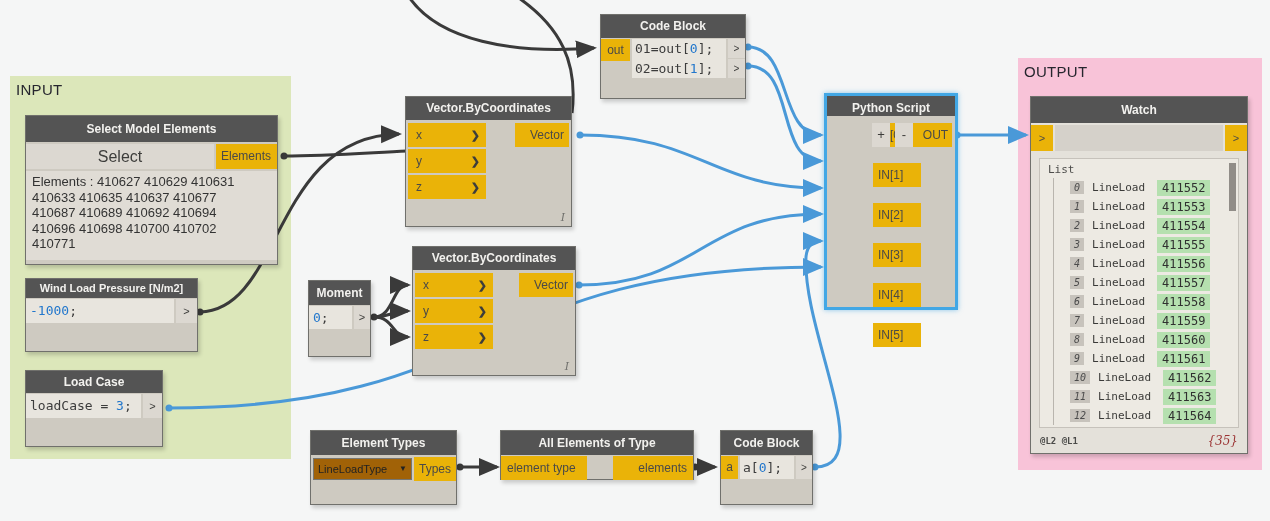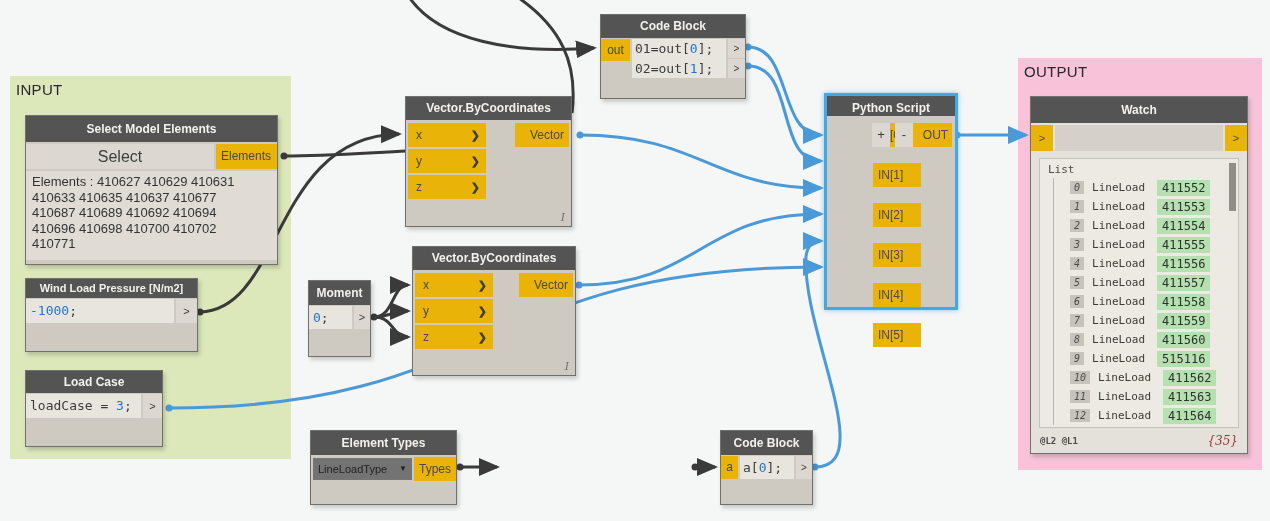--- a/index.html
+++ b/index.html
@@ -62,21 +62,21 @@
   .w-idx{background:#c7c3bc;color:#4c4c4c;font-style:italic;font-size:10px;
          padding:1px 4px;margin-right:8px;}
   .w-lab{color:#3a3a38;margin-right:12px;}
   .w-val{background:#b5e0af;color:#303030;font-size:12px;padding:1px 5px;}
   .w-scroll{position:absolute;right:2px;top:4px;width:7px;height:48px;background:#918d88;}
   .w-foot{display:flex;justify-content:space-between;align-items:center;margin:6px 9px 0 9px;}
   .w-levels{font-family:"DejaVu Sans Mono",monospace;font-weight:bold;font-size:9px;color:#4a4a48;}
   .w-count{font-family:"DejaVu Serif",serif;font-style:italic;font-size:12px;color:#9b3434;}
 
   
-  .dd{background:#737373;border:1px solid #767672;width:99px;height:22px;display:flex;
+  .dd{background:#a16207;border:1px solid #767672;width:99px;height:22px;display:flex;
       align-items:center;justify-content:space-between;padding:0 4px 0 4px;box-sizing:border-box;
       font-size:11px;color:#222;}
   .dd .caret{font-size:8px;color:#222;}
 
   .aot-row{display:flex;gap:2px;margin-top:1px;height:24px;}
 </style>
 </head>
 <body>
 
 <div class="canvas">
@@ -289,21 +289,21 @@
             <span class="w-val">411559</span>
           </div>
           <div class="w-row">
             <span class="w-idx">8</span>
             <span class="w-lab">LineLoad</span>
             <span class="w-val">411560</span>
           </div>
           <div class="w-row">
             <span class="w-idx">9</span>
             <span class="w-lab">LineLoad</span>
-            <span class="w-val">515116</span>
+            <span class="w-val">411561</span>
           </div>
           <div class="w-row">
             <span class="w-idx">10</span>
             <span class="w-lab">LineLoad</span>
             <span class="w-val">411562</span>
           </div>
           <div class="w-row">
             <span class="w-idx">11</span>
             <span class="w-lab">LineLoad</span>
             <span class="w-val">411563</span>
@@ -326,20 +326,28 @@
     <div class="hdr" style="height:24px;line-height:24px;">Element Types</div>
     <div class="cb-row" style="align-items:center;height:25px;padding-left:2px;">
       <div class="dd">
         <span>LineLoadType</span>
         <span class="caret">▼</span>
       </div>
       <div class="port" style="flex:1;height:24px;line-height:24px;text-align:center;">Types</div>
     </div>
   </div>
 
+  <div class="node" style="left:500px;top:430px;width:194px;height:50px;">
+    <div class="hdr" style="height:24px;line-height:24px;">All Elements of Type</div>
+    <div class="aot-row">
+      <div class="port" style="width:86px;line-height:24px;padding-left:6px;">element type</div>
+      <div style="width:22px;"></div>
+      <div class="port" style="flex:1;line-height:24px;text-align:right;padding-right:6px;">elements</div>
+    </div>
+  </div>
 
   <div class="node" style="left:720px;top:430px;width:93px;height:75px;">
     <div class="hdr" style="height:24px;line-height:24px;">Code Block</div>
     <div class="cb-row" style="height:23px;">
       <div class="port" style="width:17px;line-height:23px;text-align:center;">a</div>
       <div class="code" style="flex:1;line-height:23px;padding-left:3px;"><span>a[</span><span class="num">0</span><span>];</span></div>
       <div class="btnport" style="width:16px;line-height:23px;font-size:10px;">&gt;</div>
     </div>
   </div>
 

